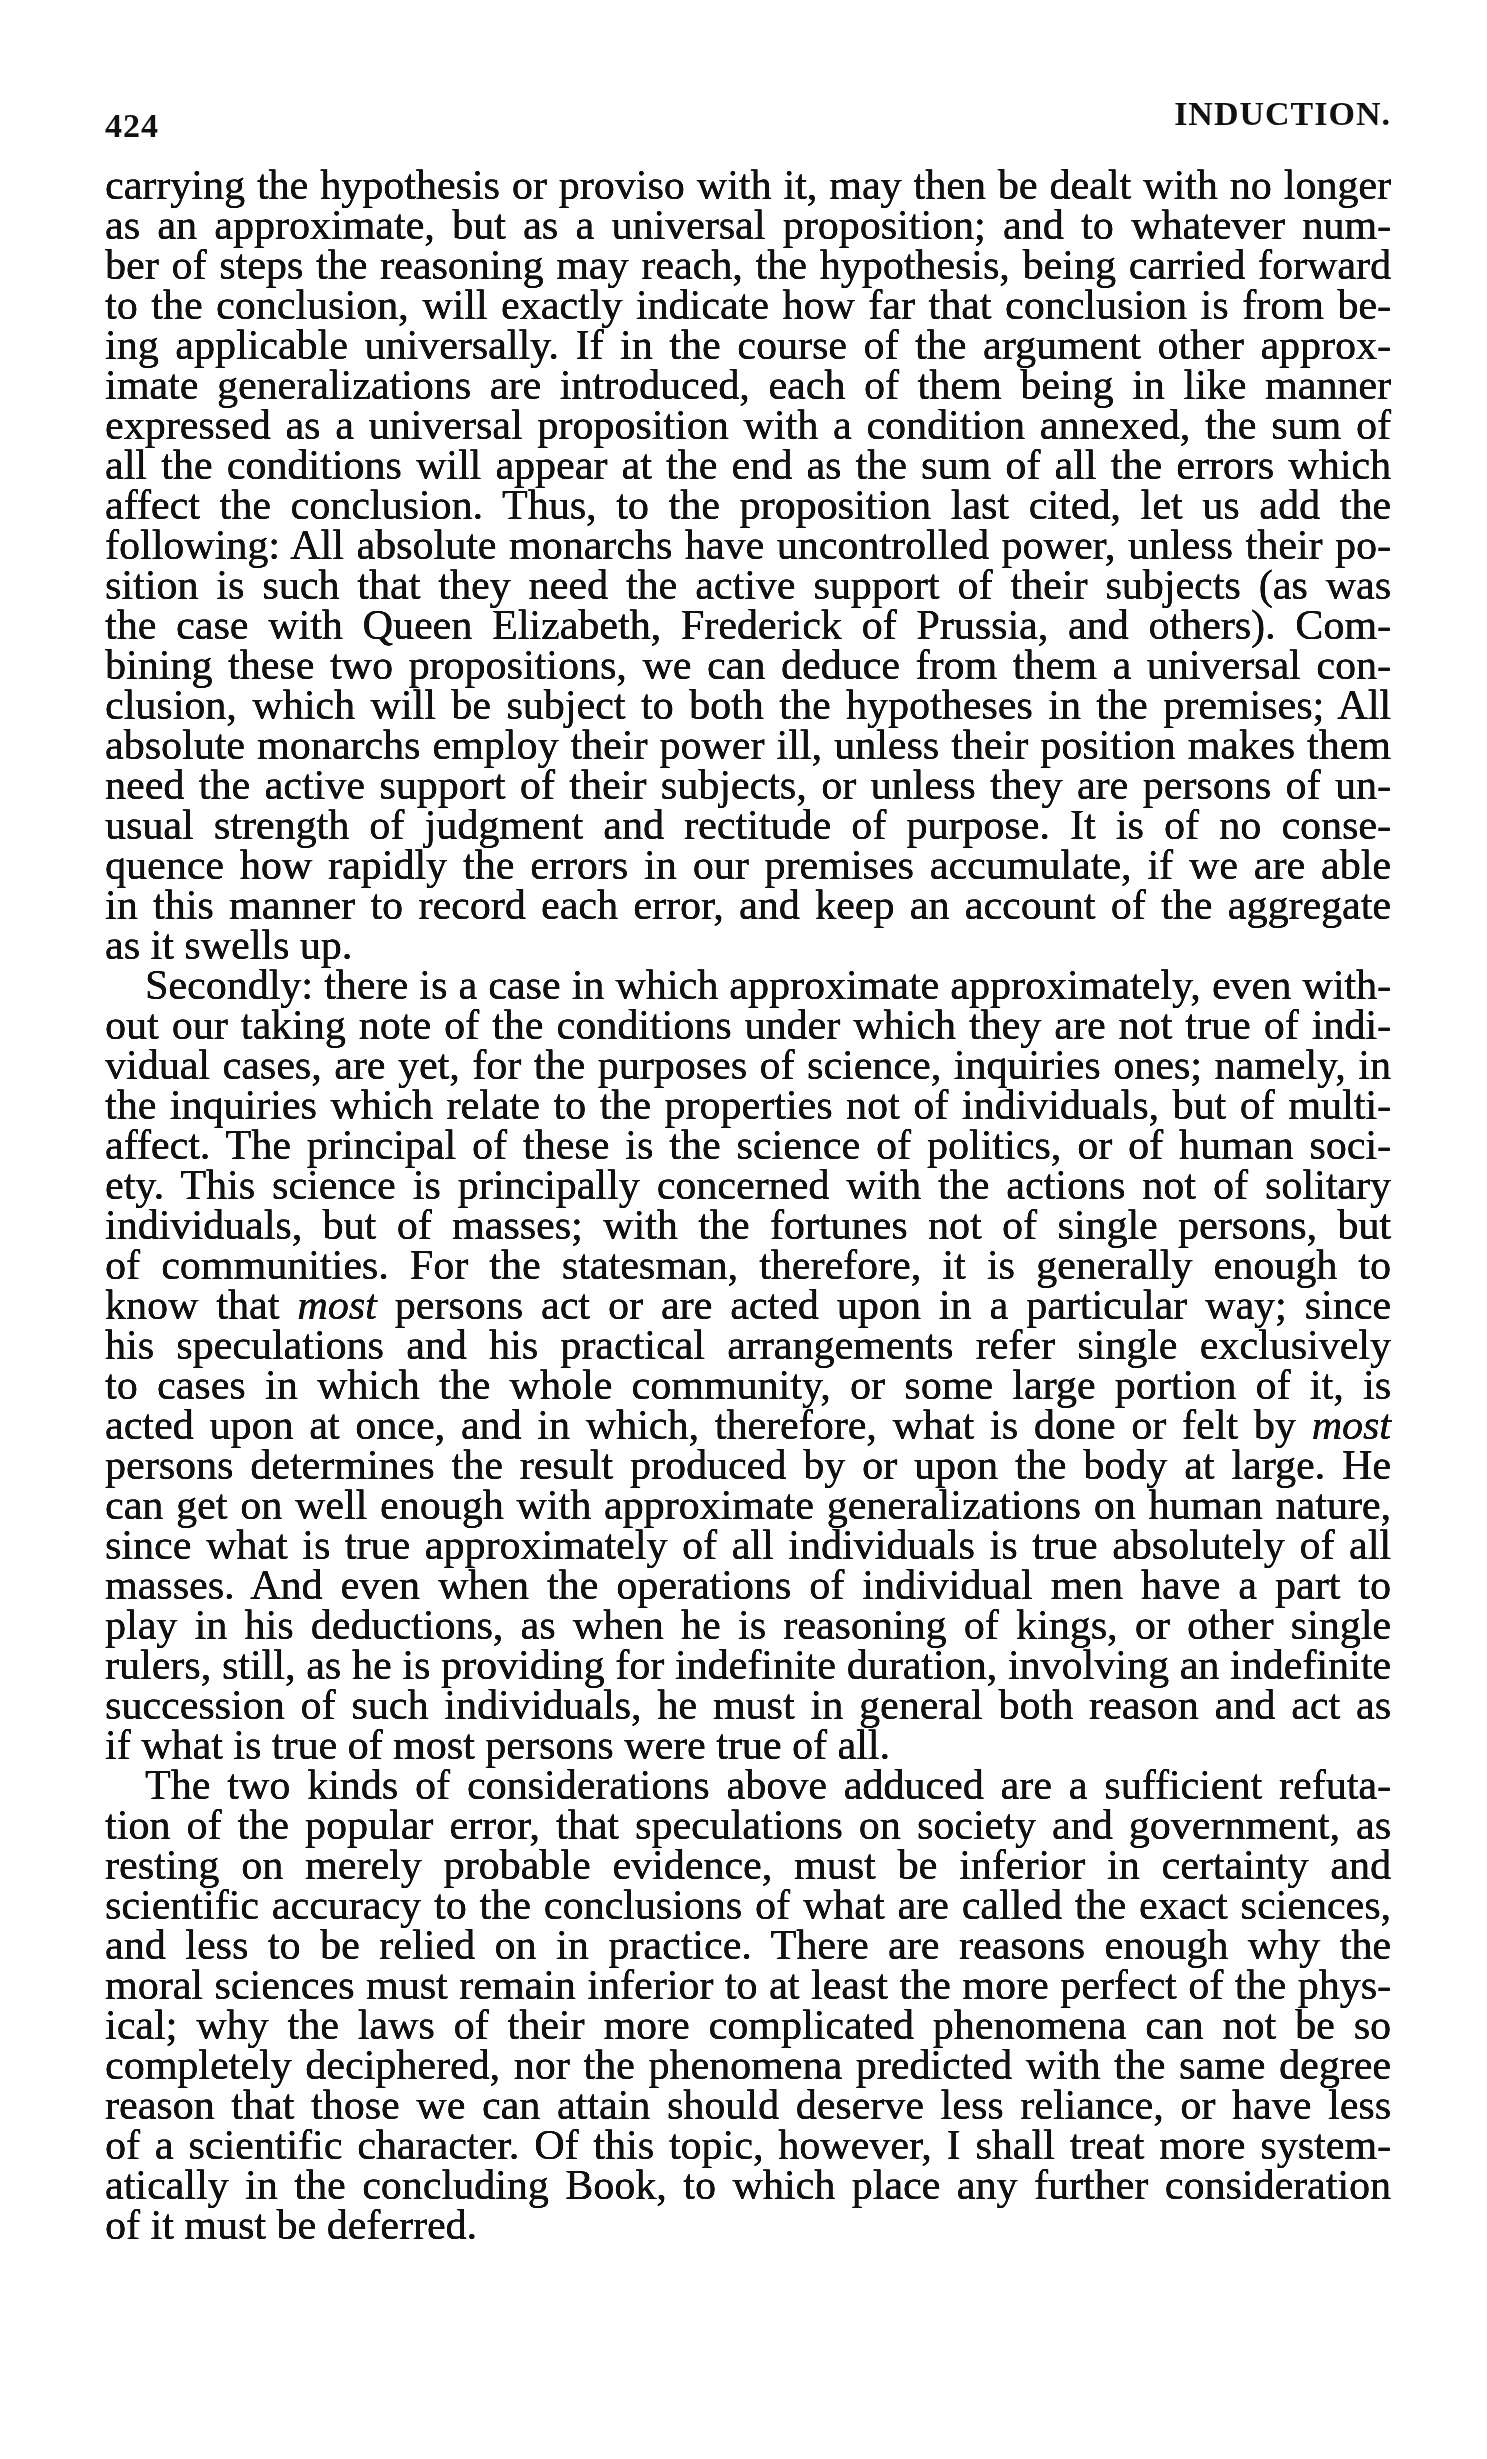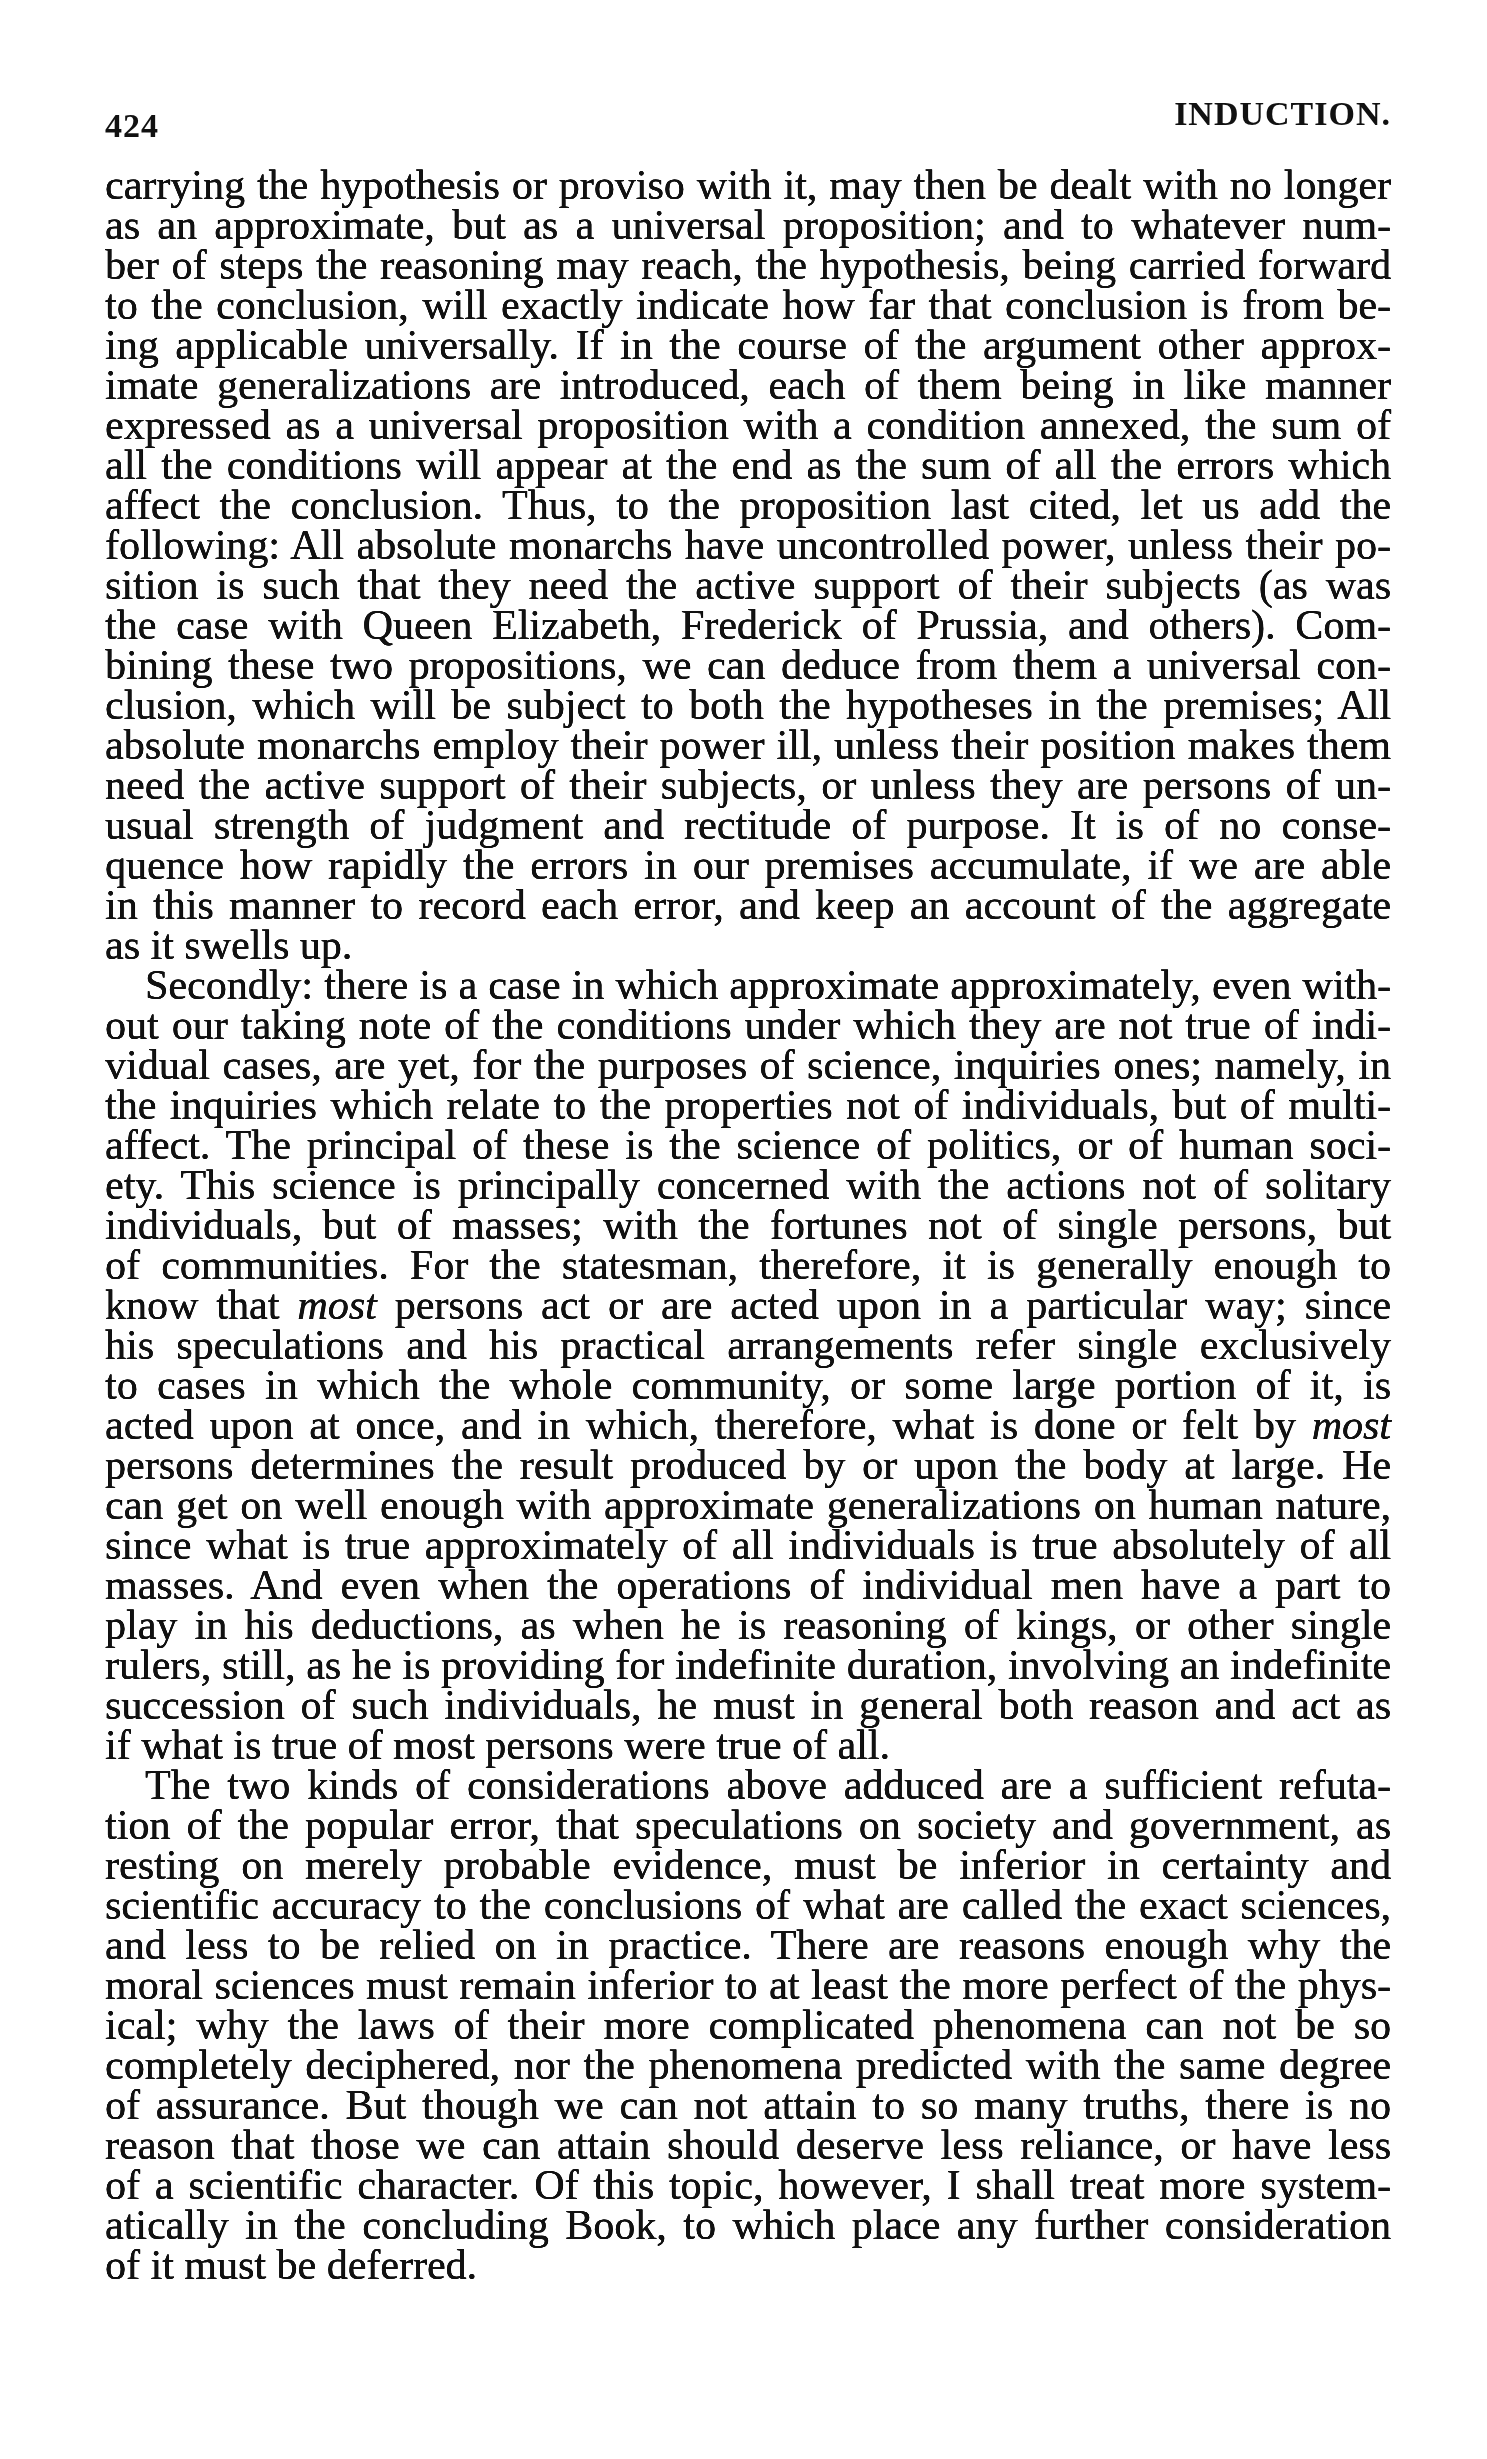--- a/index.html
+++ b/index.html
@@ -127,21 +127,20 @@
       </div>
       <div class="paragraph">
         <span class="line indent"><span>The two kinds of considerations above adduced are a sufficient refuta-</span></span>
         <span class="line"><span>tion of the popular error, that speculations on society and government, as</span></span>
         <span class="line"><span>resting on merely probable evidence, must be inferior in certainty and</span></span>
         <span class="line"><span>scientific accuracy to the conclusions of what are called the exact sciences,</span></span>
         <span class="line"><span>and less to be relied on in practice.  There are reasons enough why the</span></span>
         <span class="line"><span>moral sciences must remain inferior to at least the more perfect of the phys-</span></span>
         <span class="line"><span>ical; why the laws of their more complicated phenomena can not be so</span></span>
         <span class="line"><span>completely deciphered, nor the phenomena predicted with the same degree</span></span>
-        <span class="line"><span>of assurance.  But though we can not attain to so many truths, there is no</span></span>
         <span class="line"><span>reason that those we can attain should deserve less reliance, or have less</span></span>
         <span class="line"><span>of a scientific character.  Of this topic, however, I shall treat more system-</span></span>
         <span class="line"><span>atically in the concluding Book, to which place any further consideration</span></span>
         <span class="line last"><span>of it must be deferred.</span></span>
       </div>
     </div>
 </div>
 
 
 </body></html>

